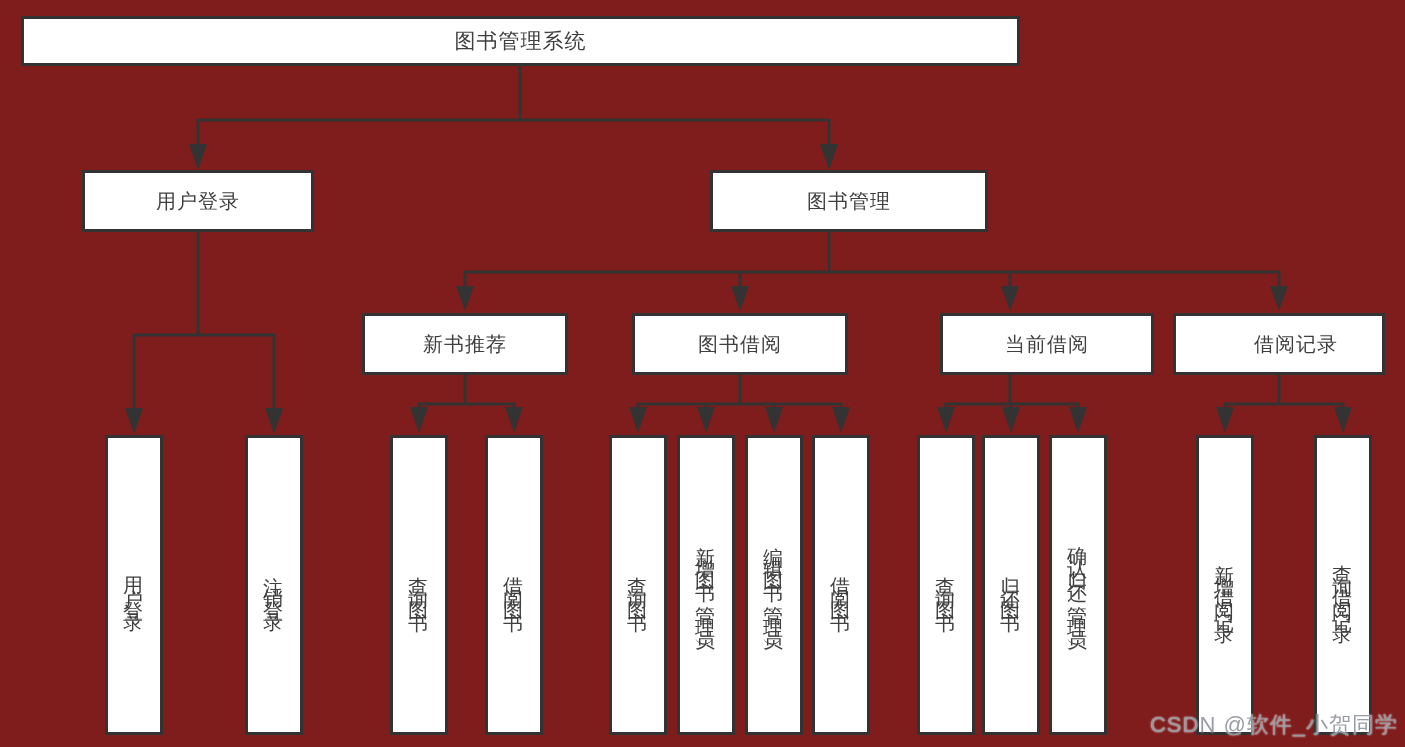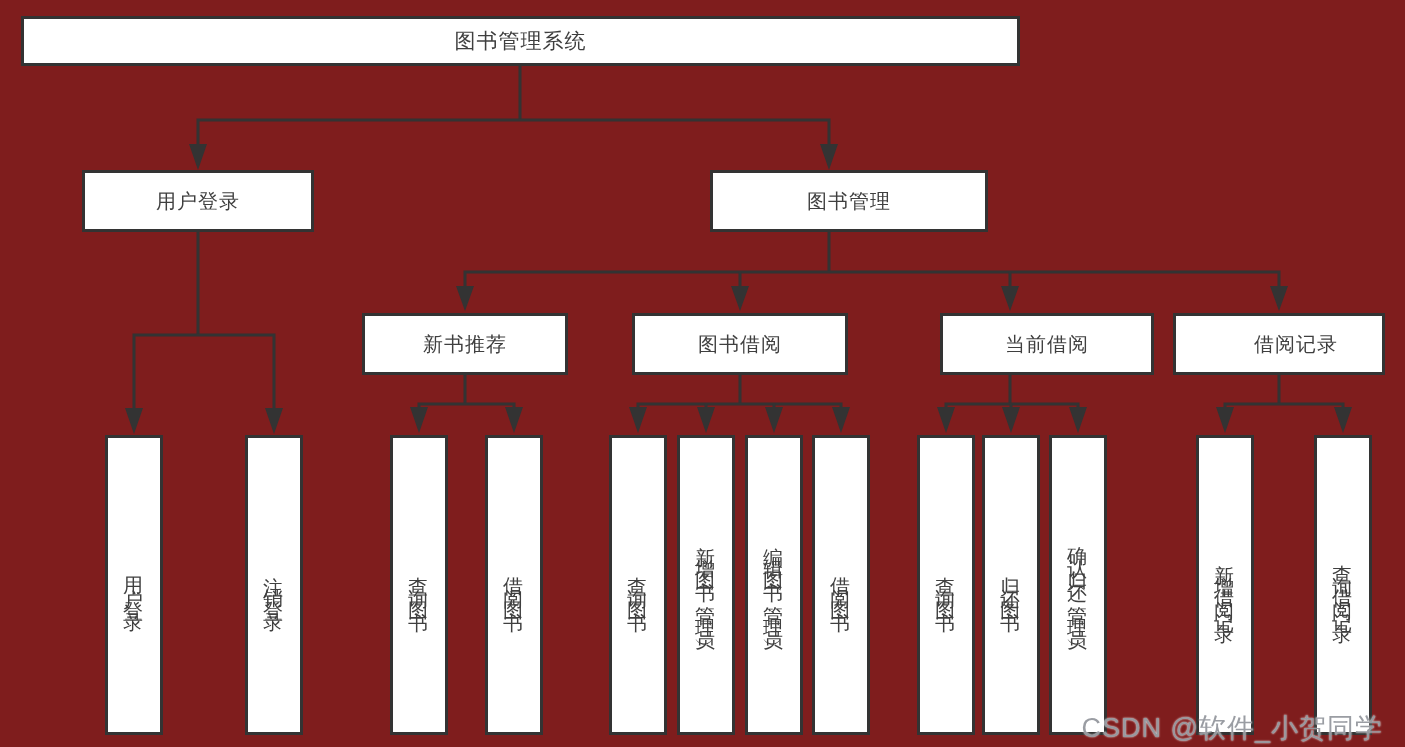--- a/index.html
+++ b/index.html
@@ -60,23 +60,23 @@
   #l-bor-edit      { left: 745px; }
   #l-bor-borrow    { left: 812px; }
   #l-cur-query     { left: 917px; }
   #l-cur-return    { left: 982px; }
   #l-cur-confirm   { left: 1049px; }
   #l-recd-add      { left: 1196px; }
   #l-recd-query    { left: 1314px; }
   
   #watermark {
     position: absolute;
-    right: 22px;
+    right: 7px;
     top: 710px;
-    font-size: 27px;
+    font-size: 22px;
     color: rgba(145, 149, 155, 0.92);
     letter-spacing: 1px;
     white-space: nowrap;
     text-shadow: 0 0 2px #ffffff;
     z-index: 5;
   }
   svg line, svg path { stroke: #333333; stroke-width: 3; fill: none; }
   svg polygon { fill: #333333; stroke: none; }
 </style>
 </head>

